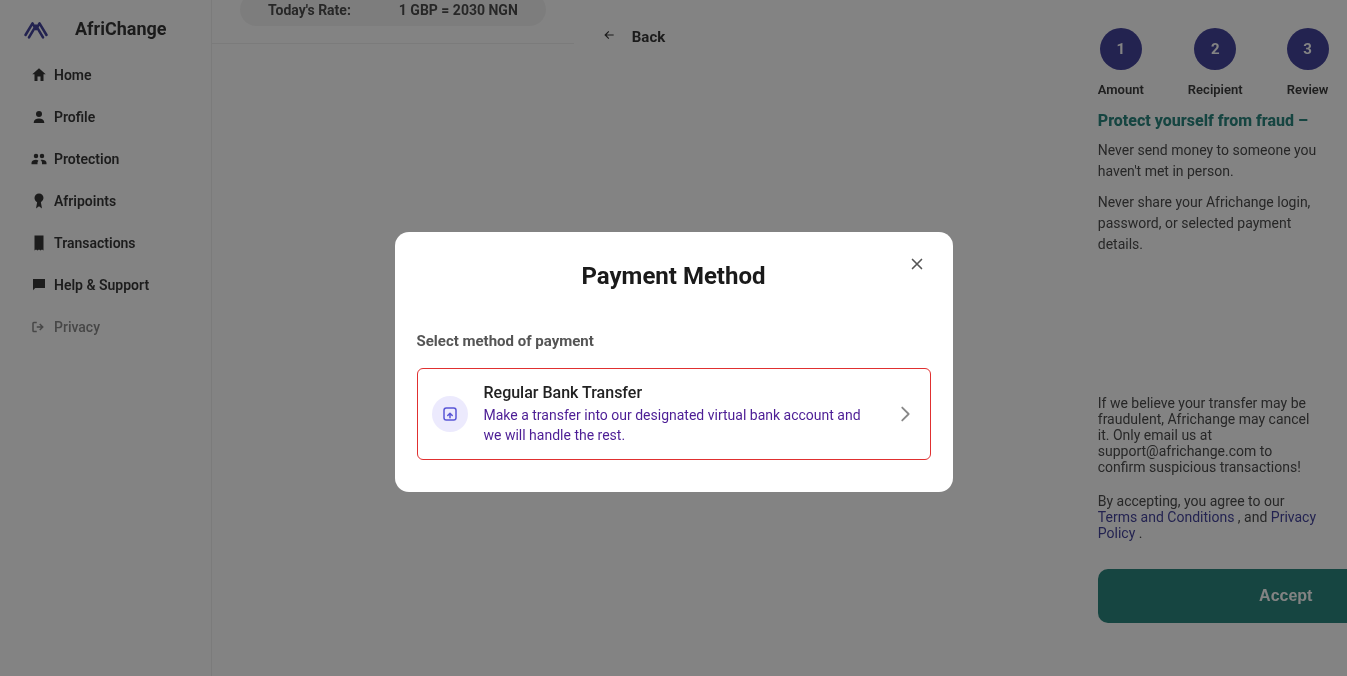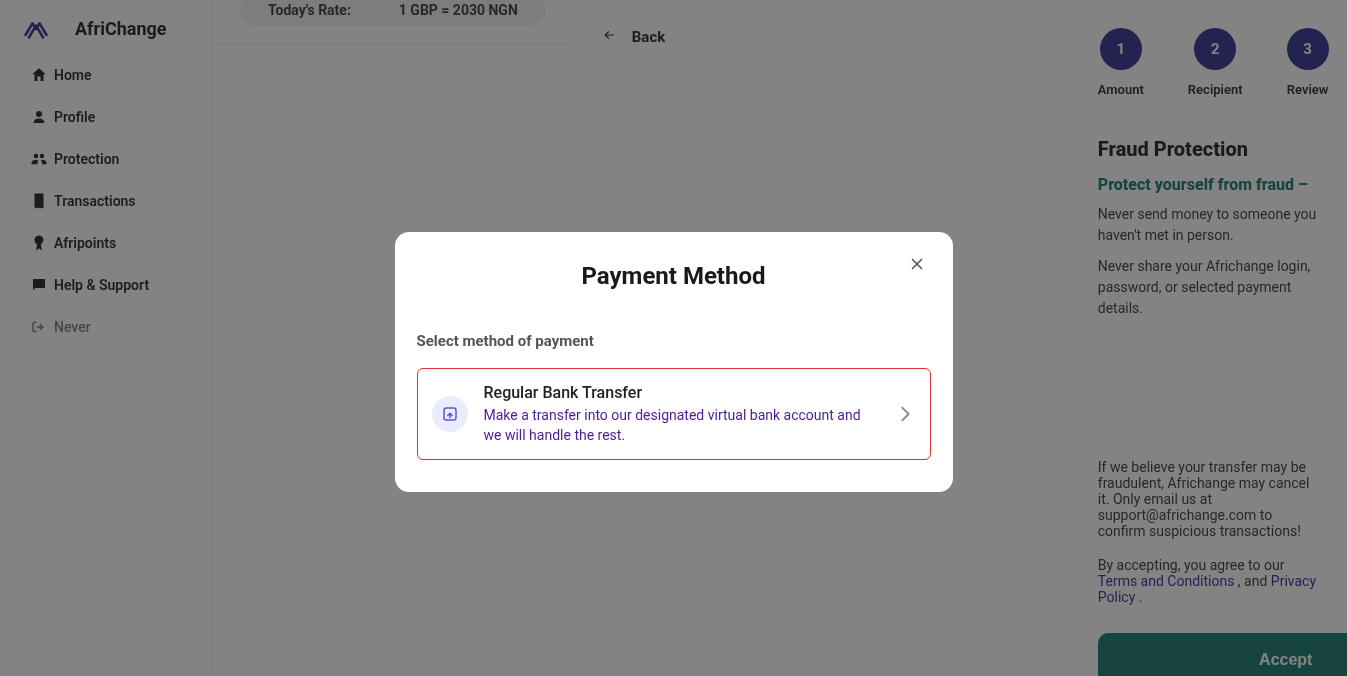--- a/index.html
+++ b/index.html
@@ -327,48 +327,48 @@
         <span class="nav-icon">
             <svg viewBox="0 0 24 24" width="18" height="18" fill="currentColor">
               <path d="M8 11a3 3 0 100-6 3 3 0 000 6zm8 0a3 3 0 100-6 3 3 0 000 6zm-8 2c-3 0-6 1.5-6 4v2h8v-2c0-1 .5-2 1.3-2.7C10.3 13.4 9.1 13 8 13zm8 0c-.7 0-1.4.1-2 .3 1.2.9 2 2.2 2 3.7v2h6v-2c0-2.5-3-4-6-4z"></path>
             </svg>
           </span>
         <span>Protection</span>
       </div>
       <div class="nav-item">
         <span class="nav-icon">
             <svg viewBox="0 0 24 24" width="18" height="18" fill="currentColor">
+              <path d="M12 2a6 6 0 00-6 6c0 2.4 1.4 4.5 3.5 5.5L8 22l4-3 4 3-1.5-8.5A6 6 0 0018 8a6 6 0 00-6-6z"></path>
+            </svg>
+          </span>
+        <span>Afripoints</span>
+      </div>
+      <div class="nav-item">
+        <span class="nav-icon">
+            <svg viewBox="0 0 24 24" width="18" height="18" fill="currentColor">
               <path d="M6 2h12v20l-2-1.5L14 22l-2-1.5L10 22l-2-1.5L6 22V2zm3 5h6v2H9V7zm0 4h6v2H9v-2z"></path>
             </svg>
           </span>
         <span>Transactions</span>
-      </div>
-      <div class="nav-item">
-        <span class="nav-icon">
-            <svg viewBox="0 0 24 24" width="18" height="18" fill="currentColor">
-              <path d="M12 2a6 6 0 00-6 6c0 2.4 1.4 4.5 3.5 5.5L8 22l4-3 4 3-1.5-8.5A6 6 0 0018 8a6 6 0 00-6-6z"></path>
-            </svg>
-          </span>
-        <span>Afripoints</span>
       </div>
       <div class="nav-item">
         <span class="nav-icon">
             <svg viewBox="0 0 24 24" width="18" height="18" fill="currentColor">
               <path d="M4 4h16v12H7l-3 3V4z"></path>
             </svg>
           </span>
         <span>Help &amp; Support</span>
       </div>
       <div class="nav-item logout">
         <span class="nav-icon">
             <svg viewBox="0 0 24 24" width="18" height="18" fill="none" stroke="currentColor" stroke-width="2">
               <path d="M9 18H5a1 1 0 01-1-1V7a1 1 0 011-1h4M13 8l4 4-4 4M17 12H9"></path>
             </svg>
           </span>
-        <span>Never</span>
+        <span>Privacy</span>
       </div>
     </nav>
   </aside>
 
   <main class="main">
     <div class="topbar">
       <div class="rate-pill">
         <span>Today's Rate:</span>
         <span>1 GBP = 2030 NGN</span>
       </div>
@@ -399,21 +399,20 @@
           <div class="step-circle">3</div>
           <div class="step-label">Review</div>
         </div>
         <div class="step-connector"></div>
         <div class="step inactive">
           <div class="step-circle">4</div>
           <div class="step-label">Send</div>
         </div>
       </div>
 
-      <div class="section-title">Fraud Protection</div>
       <div class="section-sub">Protect yourself from fraud –</div>
       <div class="body-text">Never send money to someone you haven't met in person.</div>
       <div class="body-text">Never share your Africhange login, password, or selected payment details.</div>
 
       <div class="footer-line">If we believe your transfer may be fraudulent, Africhange may cancel it. Only email us at support@africhange.com to confirm suspicious transactions!</div>
       <div class="footer-line" style="margin-top:18px;">
         <span>By accepting, you agree to our </span>
         <a href="#">Terms and Conditions</a>
         <span>, and </span>
         <a href="#">Privacy Policy</a>

